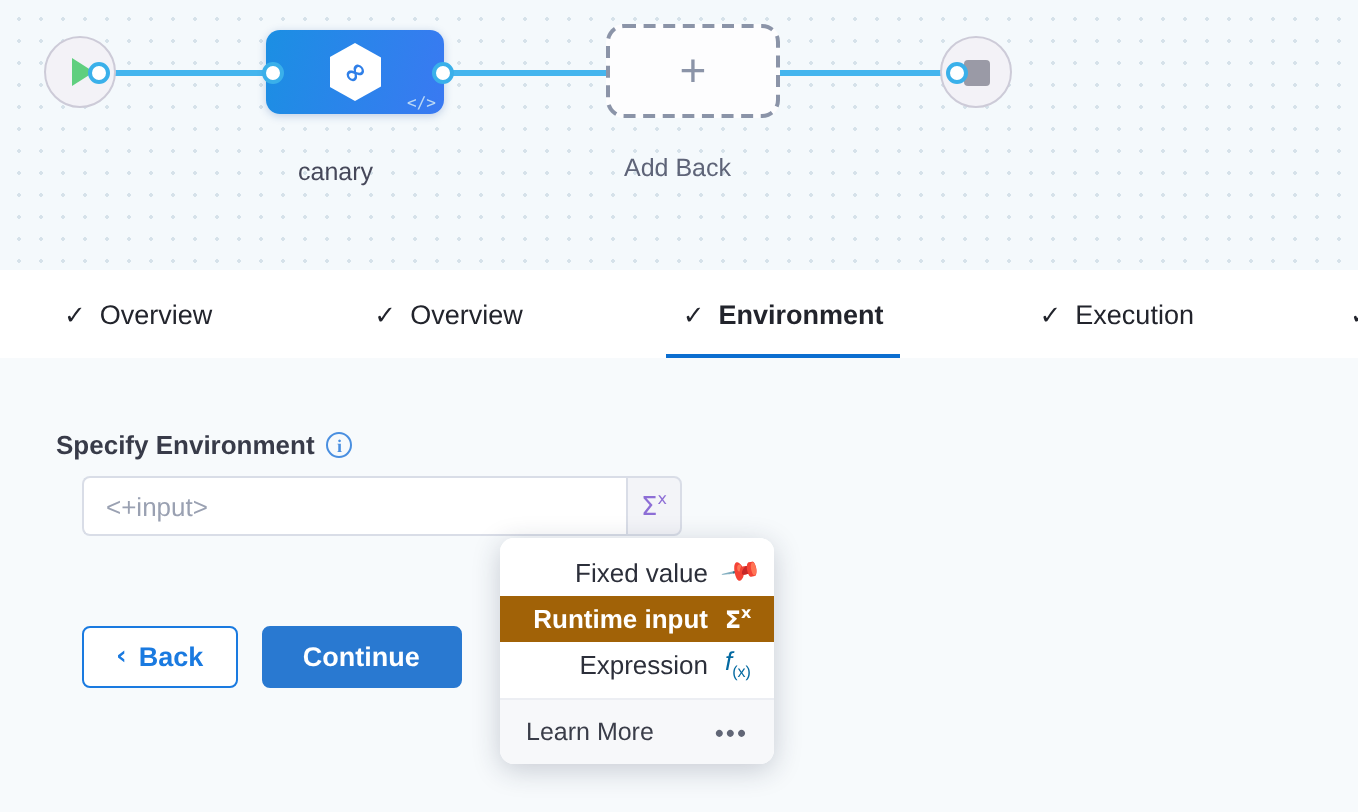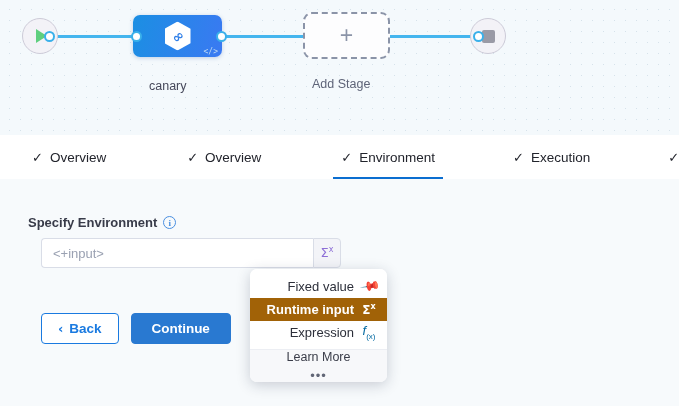--- a/index.html
+++ b/index.html
@@ -160,21 +160,21 @@
     color: #22242c;
     position: relative;
     cursor: pointer;
     white-space: nowrap;
   }
   .tab .check {
     font-size: 13px;
     color: #22242c;
     line-height: 1;
   }
-  .tab.active .tab-text { font-weight: normal; }
+  .tab.active .tab-text { font-weight: bold; }
   .tab.active::after {
     content: "";
     position: absolute;
     left: 10px; right: 10px; bottom: -1px;
     height: 3px;
     background: #0b6ed0;
   }
   .tab-0 { margin-left: 14px; }
   .tab-1 { margin-left: 45px; }
   .tab-2 { margin-left: 44px; }
@@ -330,21 +330,20 @@
     border-top: 1px solid #eceef3;
     background: #f7f8fa;
     height: 32px;
     display: flex;
     align-items: center;
     justify-content: space-between;
     padding: 0 13px;
     font-size: 12.5px;
     color: #3a3d49;
     cursor: pointer;
-    flex-direction: column;
   }
   .ellipsis-icon { color: #616676; font-size: 13px; letter-spacing: 1px; line-height: 1; }
 </style>
 </head>
 <body>
 
 <div id="app">
 
   <div class="canvas">
 
@@ -369,21 +368,21 @@
     <div class="add-stage-box">
       <span class="plus-glyph">+</span>
     </div>
 
     <div class="terminal end">
       <div class="stop-sq"></div>
     </div>
     <div class="port port-d"></div>
 
     <div class="node-label label-canary">canary</div>
-    <div class="node-label label-add">Add Stage</div>
+    <div class="node-label label-add">Add Back</div>
   </div>
 
   <div class="tabbar">
     <div class="tab tab-0">
       <span class="check">✓</span>
       <span class="tab-text">Overview</span>
     </div>
     <div class="tab tab-1">
       <span class="check">✓</span>
       <span class="tab-text">Overview</span>

